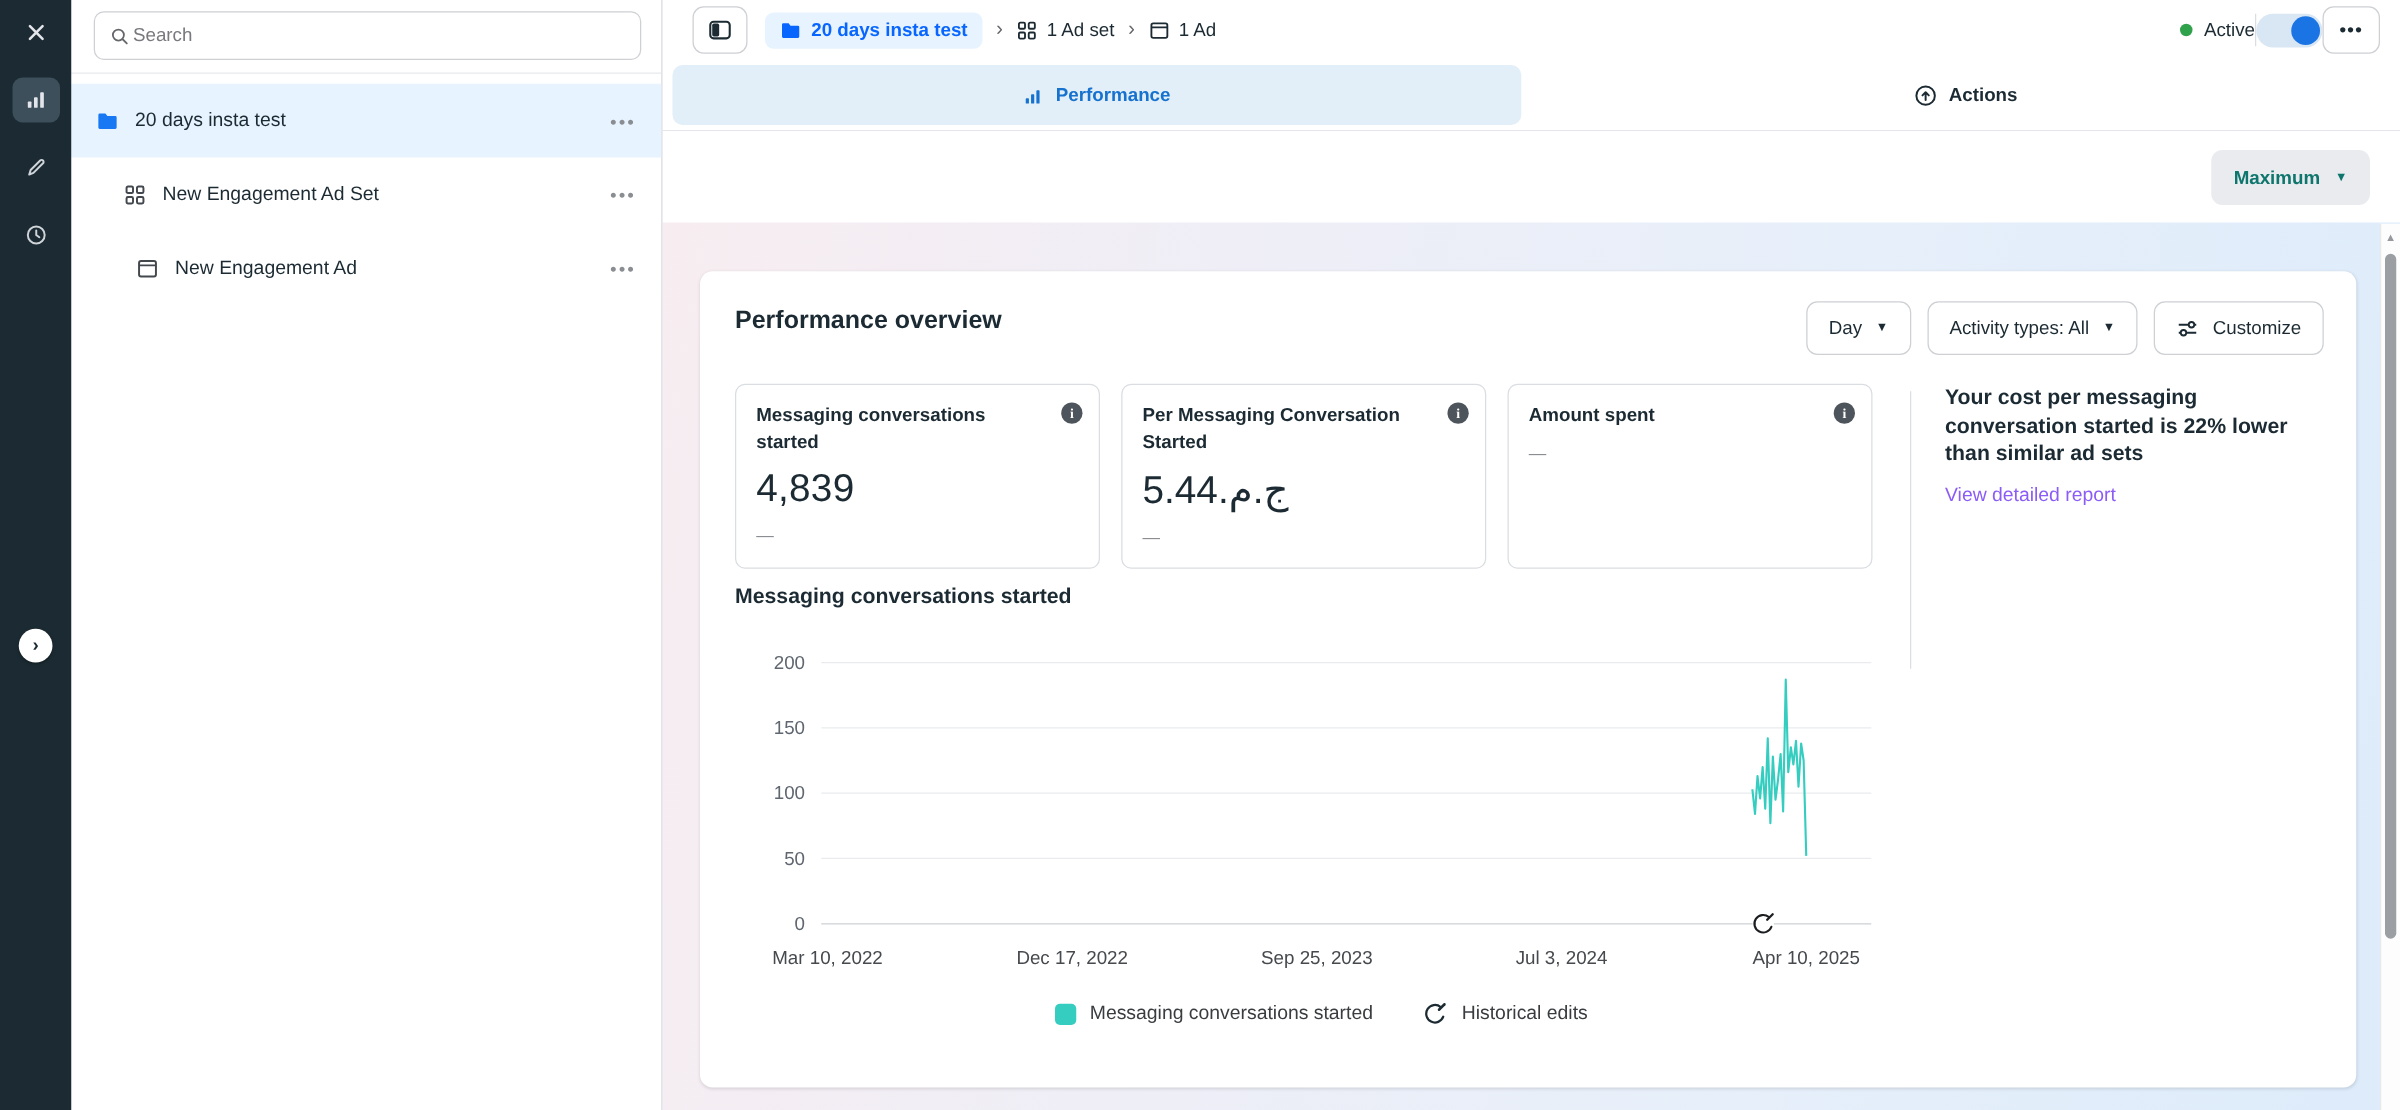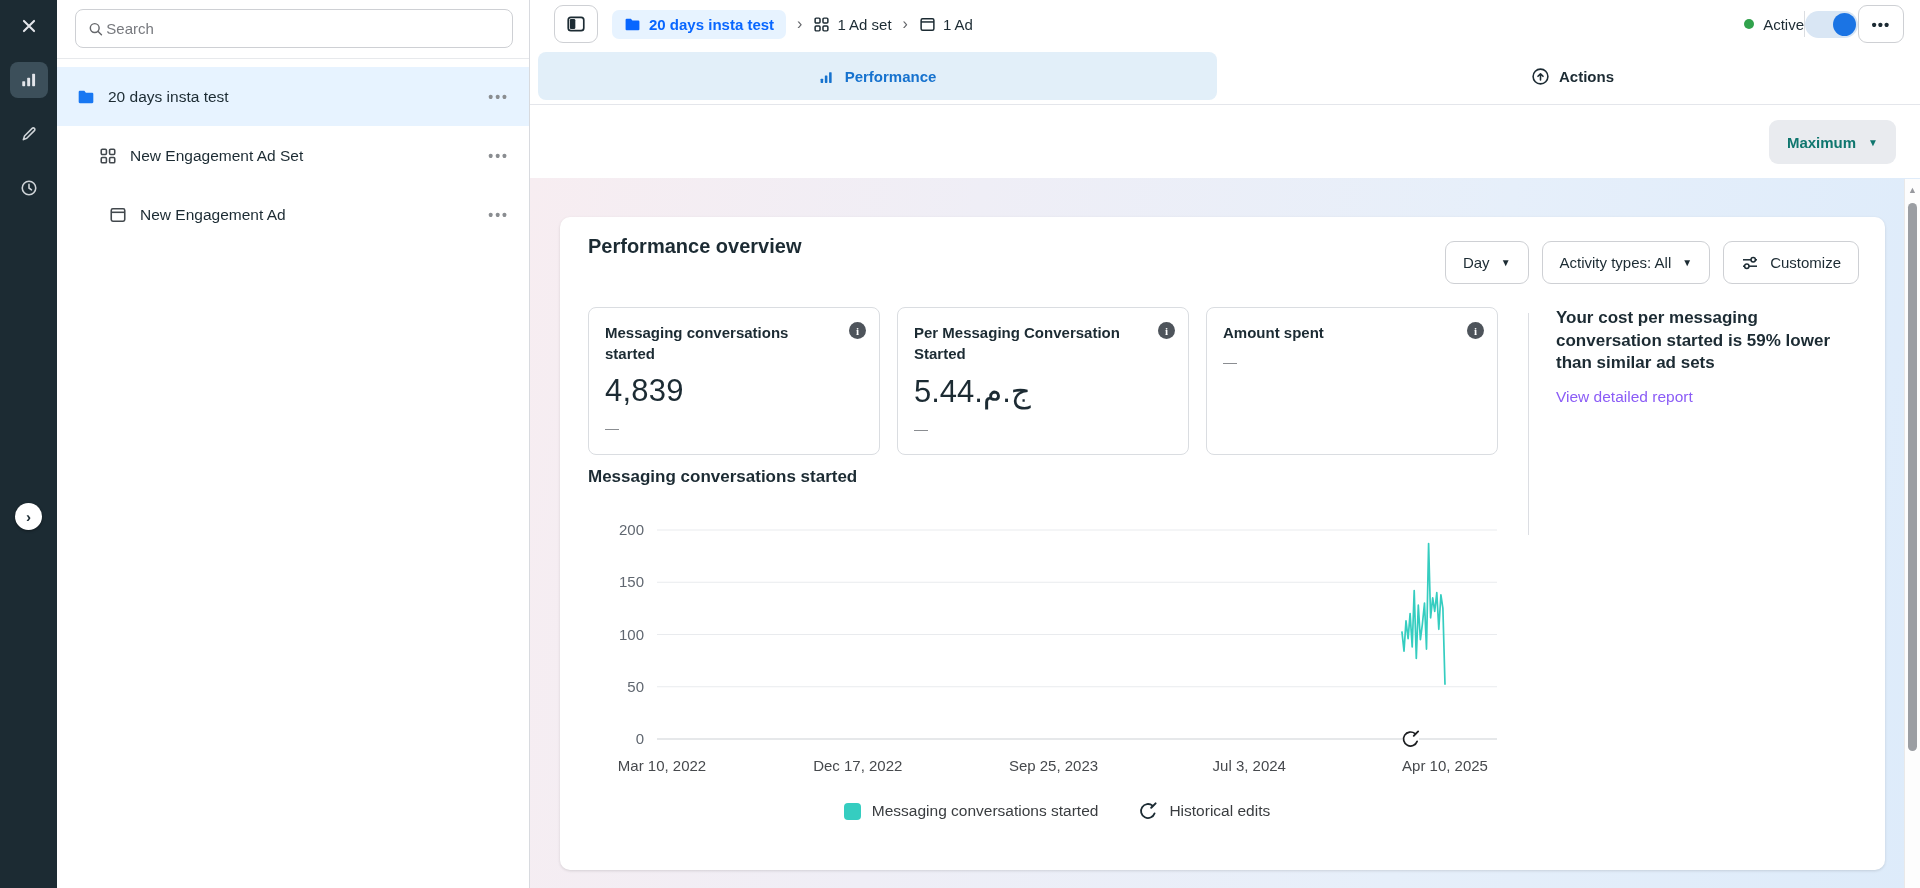--- a/index.html
+++ b/index.html
@@ -69,21 +69,21 @@
   .caret { font-size: 10px; }
 
   .scrollbar { position: absolute; top: 74px; right: 0; width: 16px; bottom: 0; background: #fdfdfd;
                border-left: 1px solid #e9e9e9; }
   .sb-arrow { color: #97999e; font-size: 9px; text-align: center; margin-top: 6px; cursor: pointer; }
   .sb-thumb { position: absolute; top: 24px; left: 3px; width: 9px; height: 548px; background: #9b9ea3; border-radius: 5px; cursor: grab; }
 
   
   .card { position: absolute; left: 30px; top: 112px; width: 1325px; height: 653px; background: #fff;
           border-radius: 10px; box-shadow: 0 1px 3px rgba(0,0,0,.13); }
-  .card h2 { position: absolute; top: 18px; left: 28px; margin: 0; font-size: 20px; }
+  .card h2 { position: absolute; top: 28px; left: 28px; margin: 0; font-size: 20px; }
   .controls { position: absolute; top: 24px; right: 26px; display: flex; gap: 13px; }
   .ctrl-btn { height: 43px; border: 1px solid #ced0d4; border-radius: 9px; background: #fff; font-size: 15px;
               display: flex; align-items: center; gap: 11px; padding: 0 17px; color: #1c2b33; cursor: pointer; font-family: inherit; }
 
   .metrics { position: absolute; top: 90px; left: 28px; display: flex; gap: 17px; }
   .metric { width: 292px; height: 148px; border: 1px solid #dadde1; border-radius: 8px; padding: 14px 16px; position: relative; }
   .metric-title { font-size: 15px; font-weight: 700; line-height: 21px; padding-right: 26px; }
   .info { position: absolute; top: 14px; right: 13px; width: 17px; height: 17px; border-radius: 50%;
           background: #4e545b; color: #fff; font-size: 11px; font-weight: 700; display: flex;
           align-items: center; justify-content: center; font-family: "Liberation Serif", serif; }
@@ -299,21 +299,21 @@
           <div class="metric">
             <div class="metric-title">Amount spent</div>
             <span class="info">i</span>
             <div class="metric-delta">—</div>
           </div>
         </div>
 
         <div class="vdivider"></div>
 
         <aside class="insight">
-          <h3>Your cost per messaging conversation started is 59% lower than similar ad sets</h3>
+          <h3>Your cost per messaging conversation started is 22% lower than similar ad sets</h3>
           <a href="#">View detailed report</a>
         </aside>
 
         <h3 class="chart-title">Messaging conversations started</h3>
         <svg id="chart-svg" width="950" height="300" viewBox="0 0 950 300">
             <line x1="75" x2="915" y1="240" y2="240" stroke="#cdd1d5" stroke-width="1"></line>
             <text x="62" y="245" text-anchor="end" fill="#606770" font-size="15">0</text>
             <line x1="75" x2="915" y1="187.75" y2="187.75" stroke="#e9ebee" stroke-width="1"></line>
             <text x="62" y="192.75" text-anchor="end" fill="#606770" font-size="15">50</text>
             <line x1="75" x2="915" y1="135.5" y2="135.5" stroke="#e9ebee" stroke-width="1"></line>

